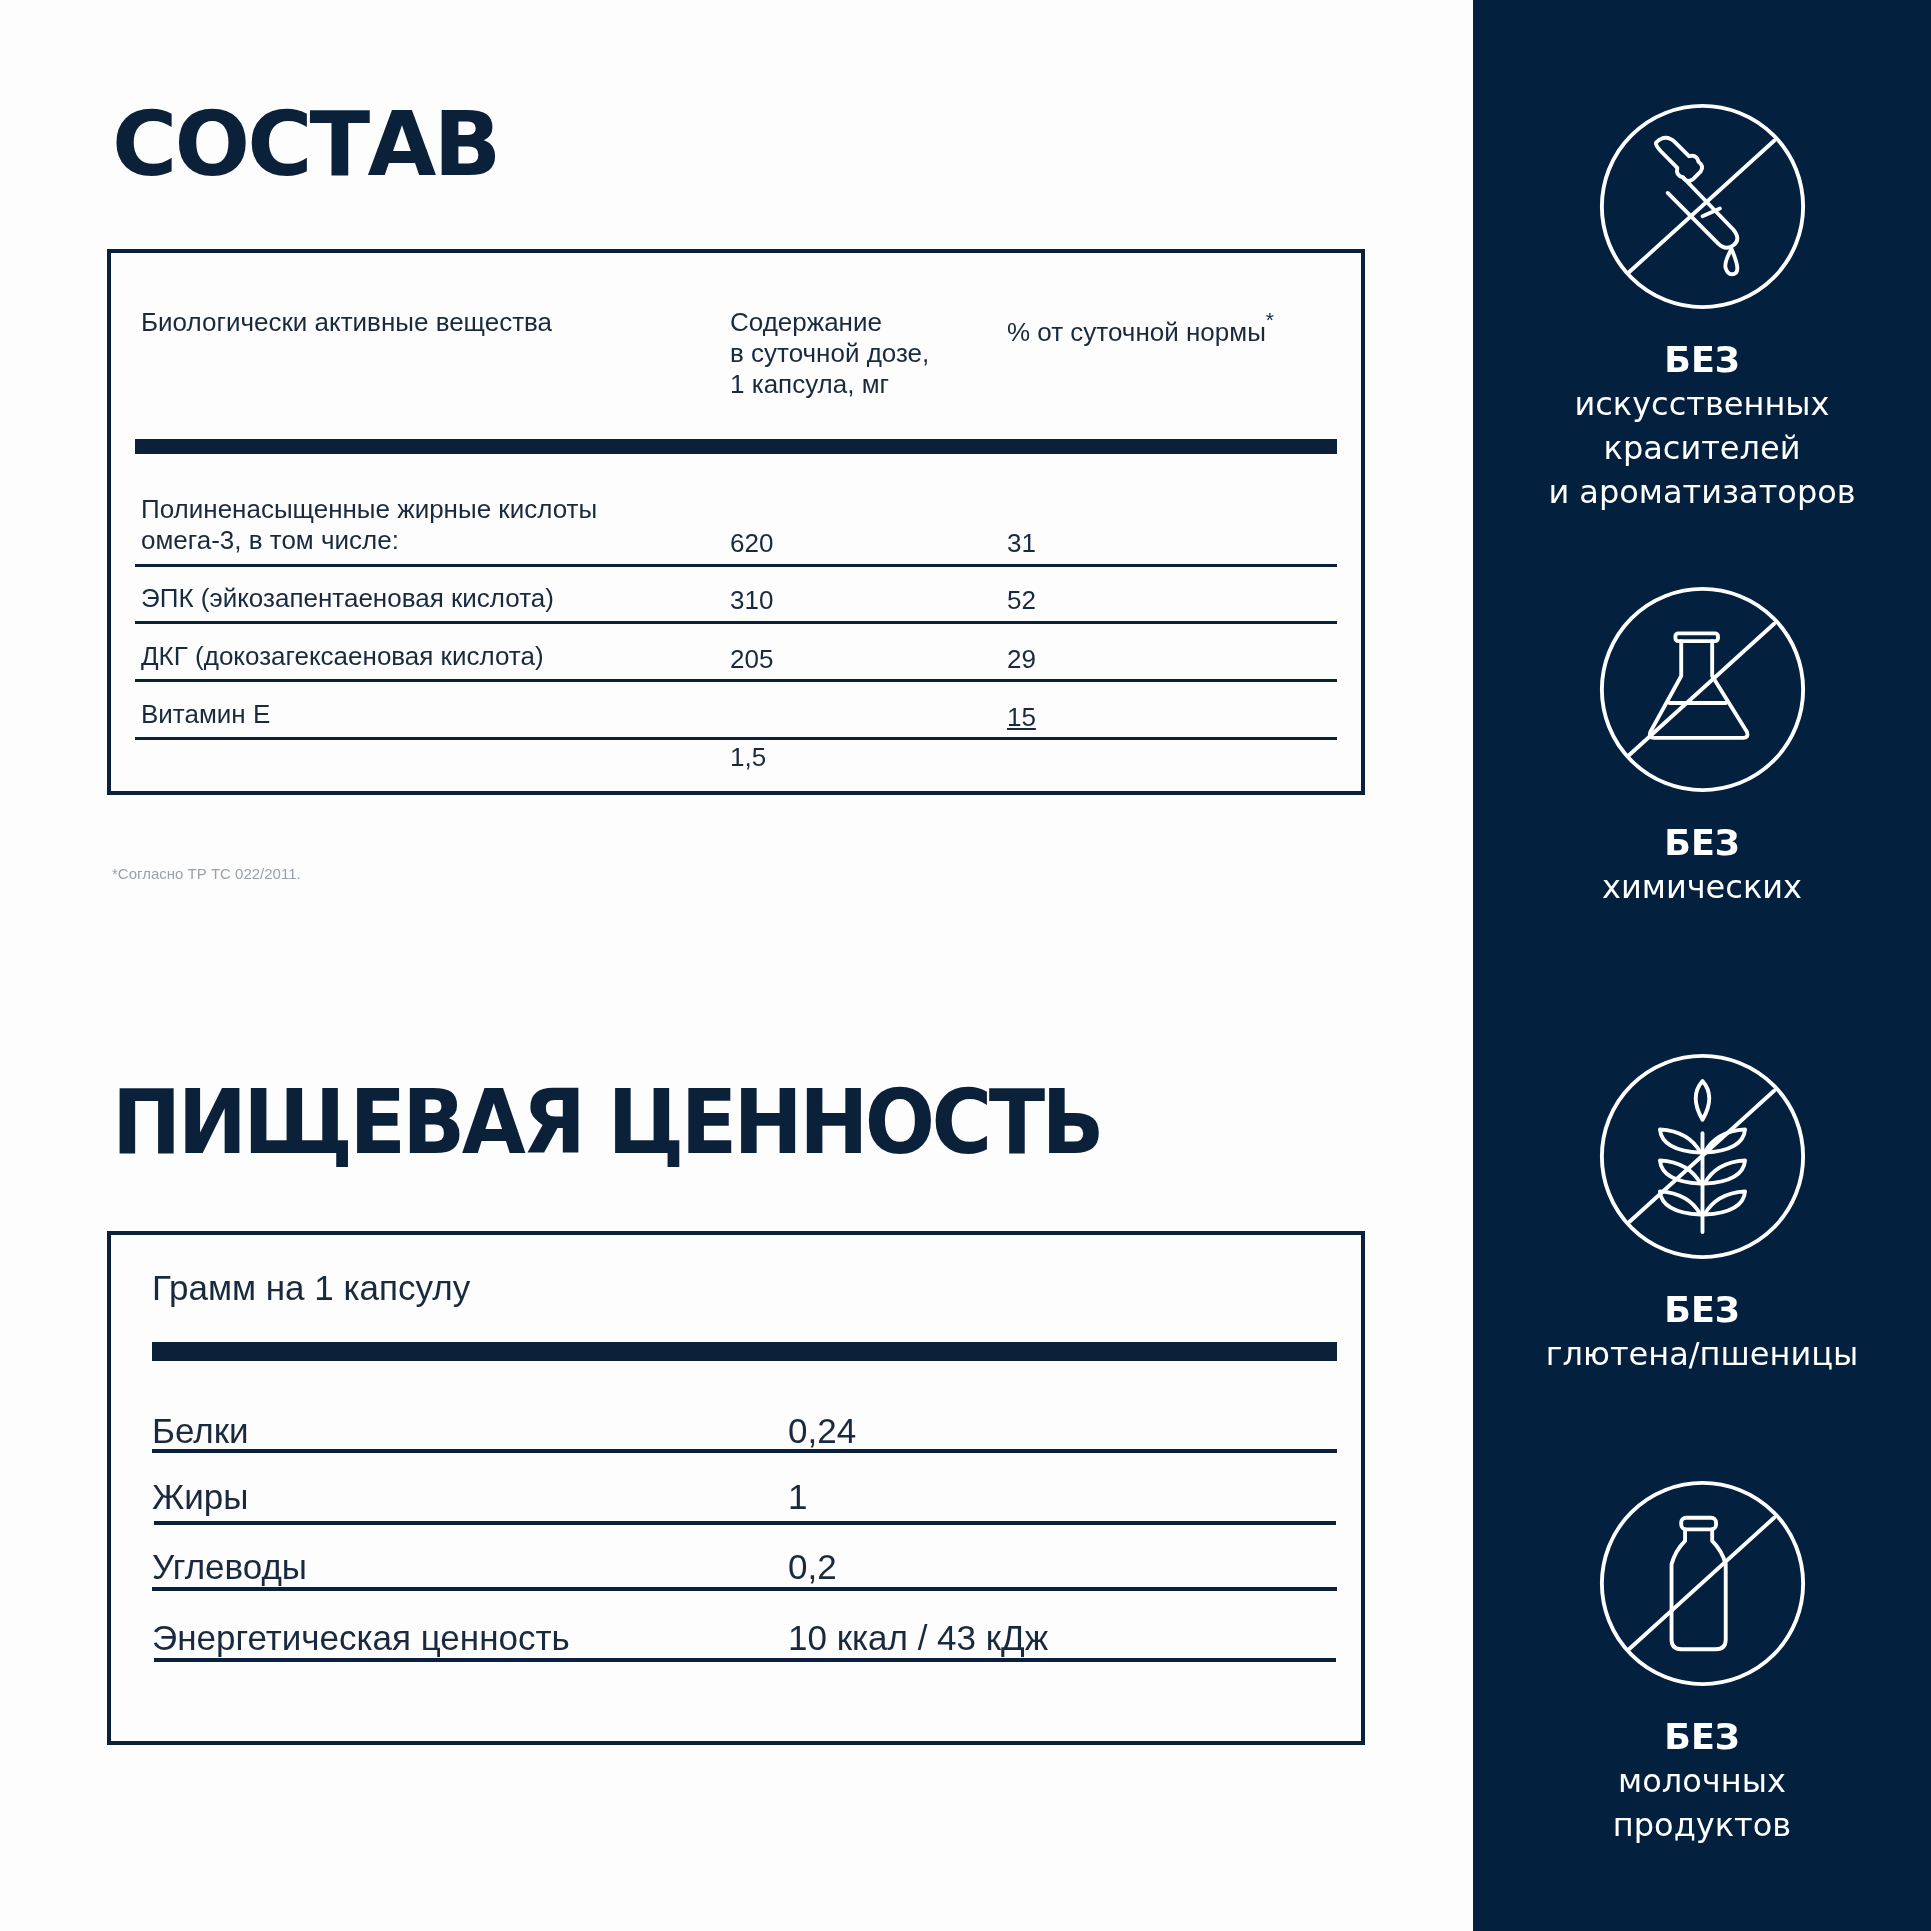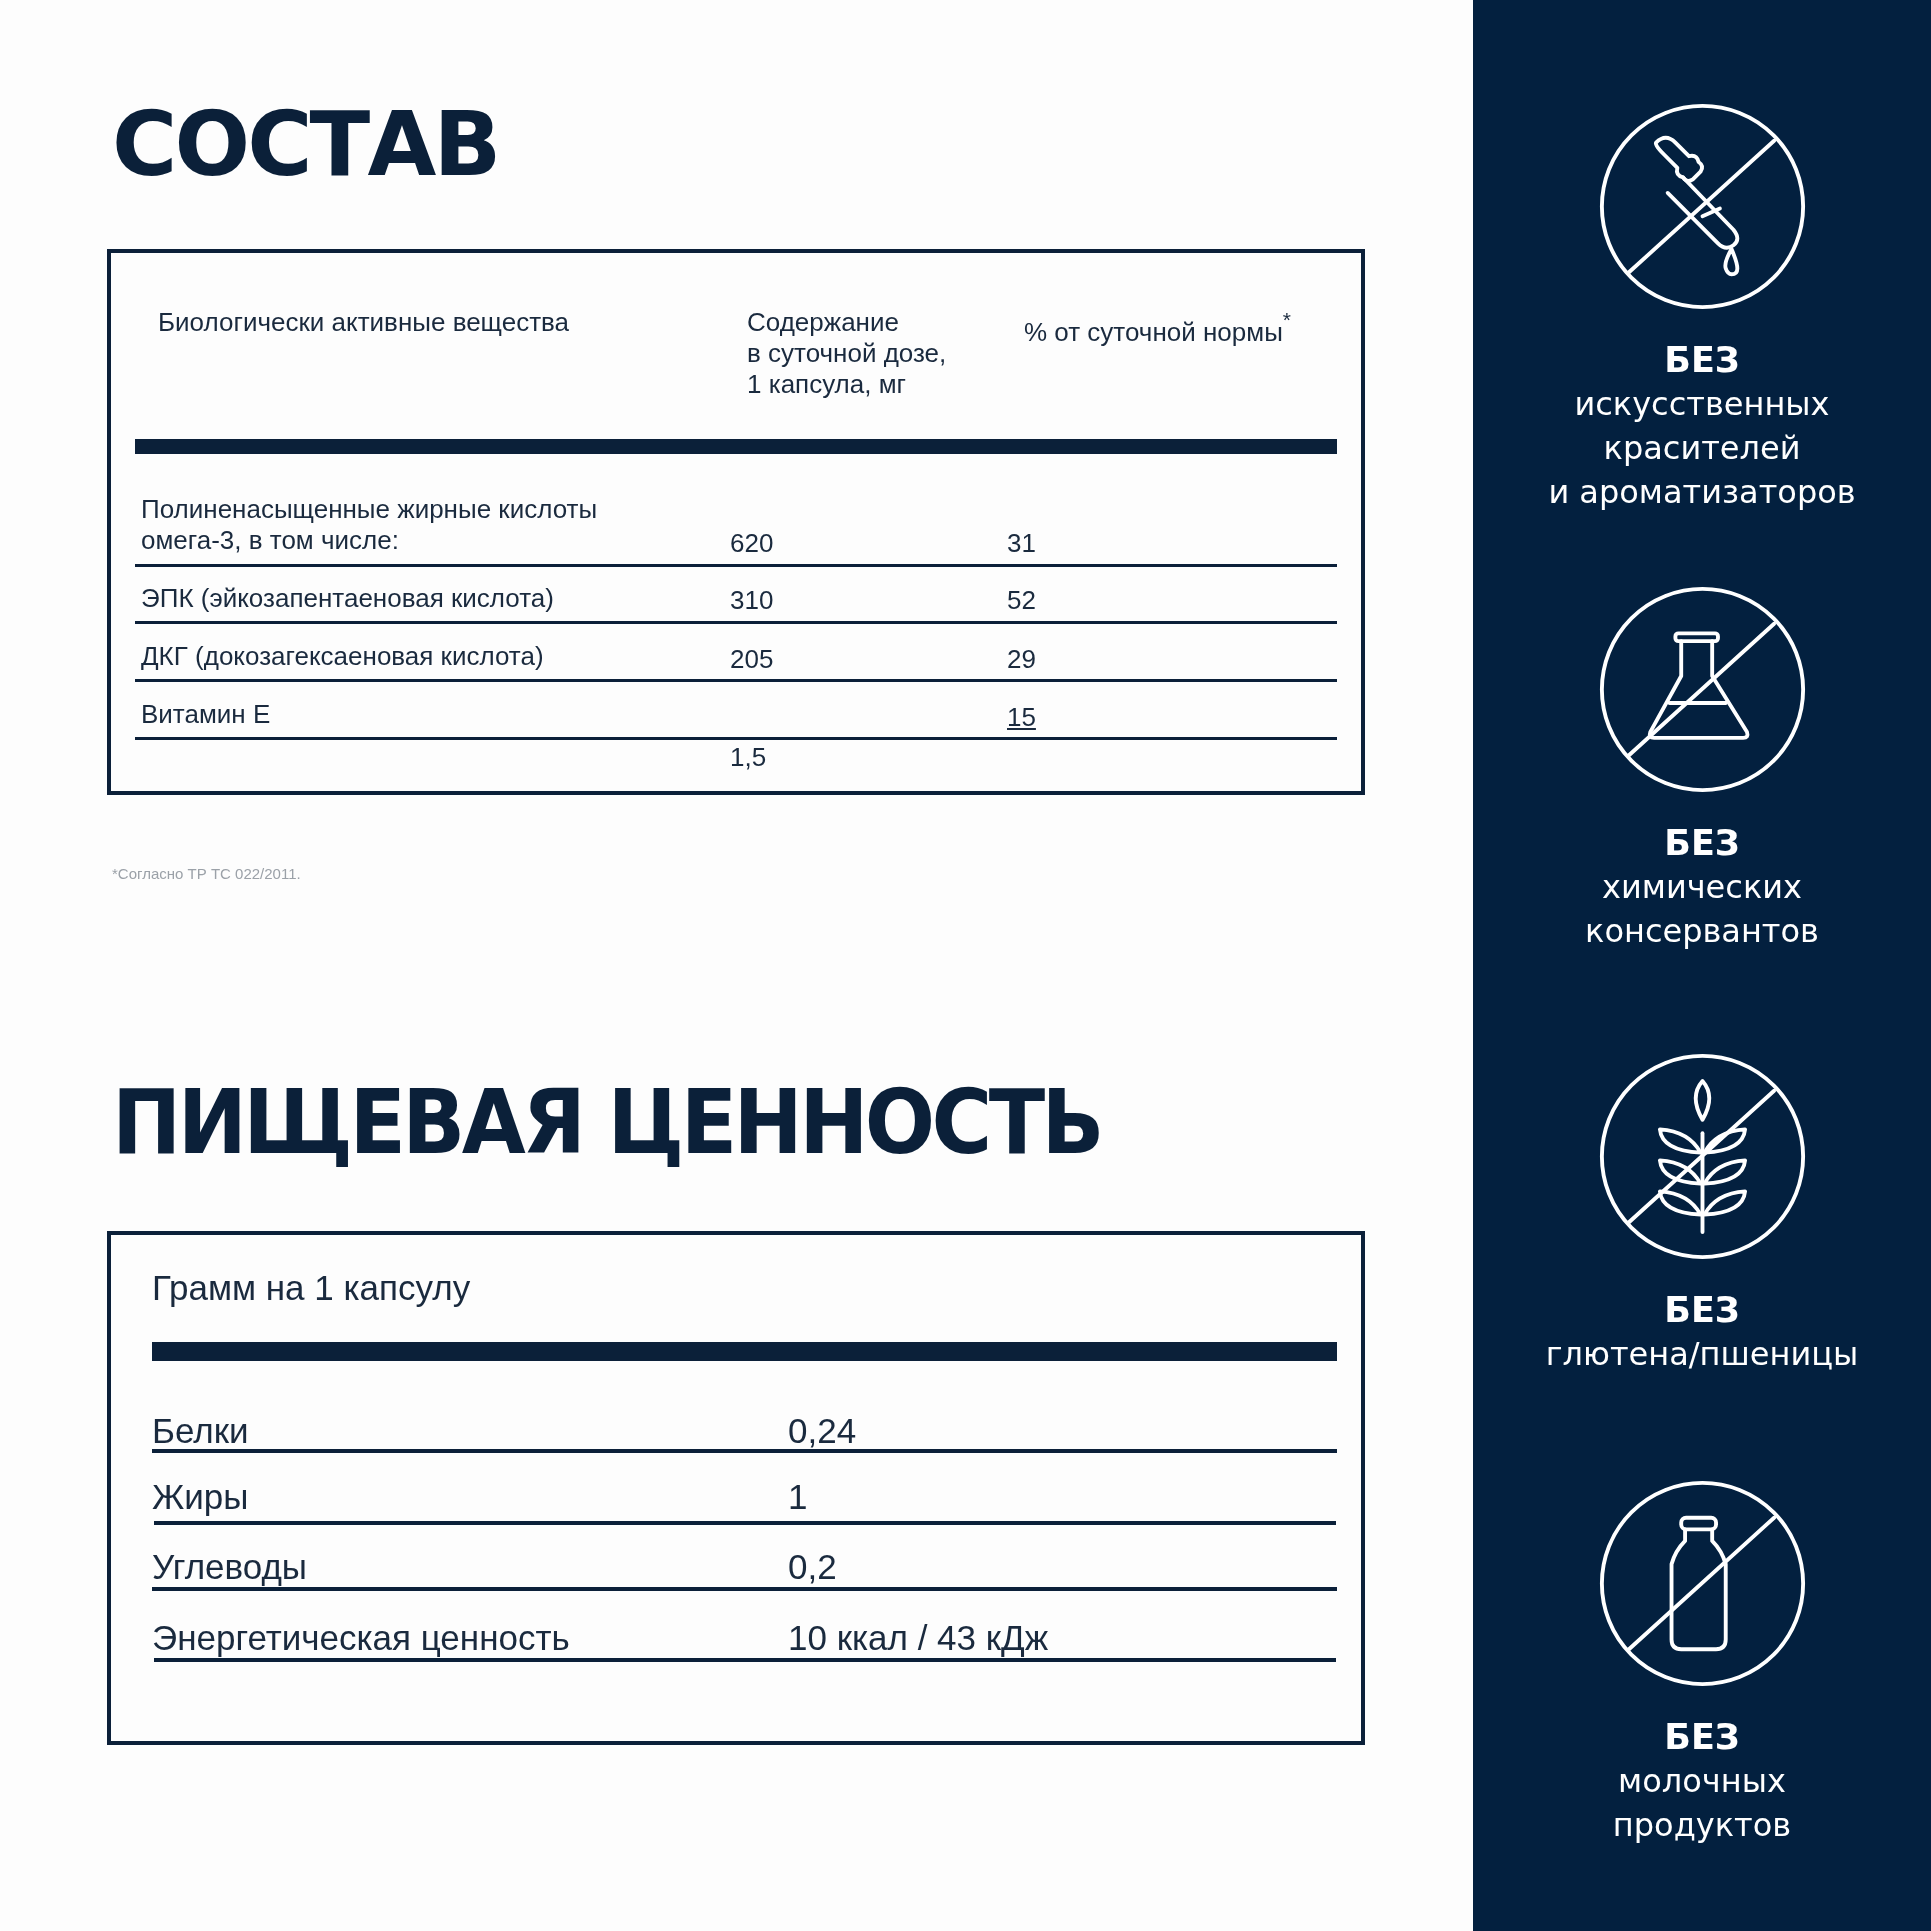--- a/index.html
+++ b/index.html
@@ -17,21 +17,21 @@
     #title-nutrition { top: 1078px; font-size: 89px; letter-spacing: -3.9px; transform: scaleX(0.93); transform-origin: left; }
 
     .box {
       position: absolute; border: 4.8px solid #0b2039; box-sizing: border-box;
       background: #fdfdfd;
     }
     #box-composition { left: 107px; top: 249px; width: 1258px; height: 546px; }
     #box-nutrition { left: 107px; top: 1231px; width: 1258px; height: 514px; }
 
     .abs { position: absolute; }
-    .hdr { font-size: 26px; line-height: 31px; color: #1a2a3e; margin-left: 17px; }
+    .hdr { font-size: 26px; line-height: 31px; color: #1a2a3e; }
     .cell { font-size: 26px; line-height: 31px; color: #1a2a3e; }
     .rule { position: absolute; height: 2.9px; background: #0b2039; }
     .bar { position: absolute; background: #0b2039; }
 
     .footnote {
       position: absolute; left: 112px; top: 865px; font-size: 15px; color: #9ba1a8;
     }
 
     .n-cell { font-size: 35px; line-height: 41px; color: #1a2a3e; }
 
@@ -138,21 +138,20 @@
       <g fill="none" stroke="#ffffff" stroke-width="4" stroke-linecap="round" stroke-linejoin="round">
         <circle cx="108" cy="108" r="104"></circle>
         <rect x="80" y="50" width="44" height="8" rx="3"></rect>
         <path d="M86 58 V94 L54 152 q-2 6 4 6 H150 q6 0 4 -6 L118 94 V58"></path>
         <line x1="74" y1="122" x2="132" y2="122"></line>
         <line x1="32" y1="176" x2="182" y2="40"></line>
       </g>
     </svg>
     <div class="f-bold">БЕЗ</div>
     <div class="f-text">химических</div>
-    <div class="f-text">консервантов</div>
   </div>
 
   <div class="feature" style="top:1052px;">
     <svg width="209" height="209" viewBox="0 0 216 216">
       <g fill="none" stroke="#ffffff" stroke-width="4" stroke-linecap="round" stroke-linejoin="round">
         <circle cx="108" cy="108" r="104"></circle>
         <path d="M108 30 q14 16 0 40 q-14 -24 0 -40 z"></path>
         <line x1="108" y1="84" x2="108" y2="186"></line>
         <path d="M106 104 q-12 -22 -42 -24 q2 22 42 24 z"></path>
         <path d="M110 104 q12 -22 42 -24 q-2 22 -42 24 z"></path>

